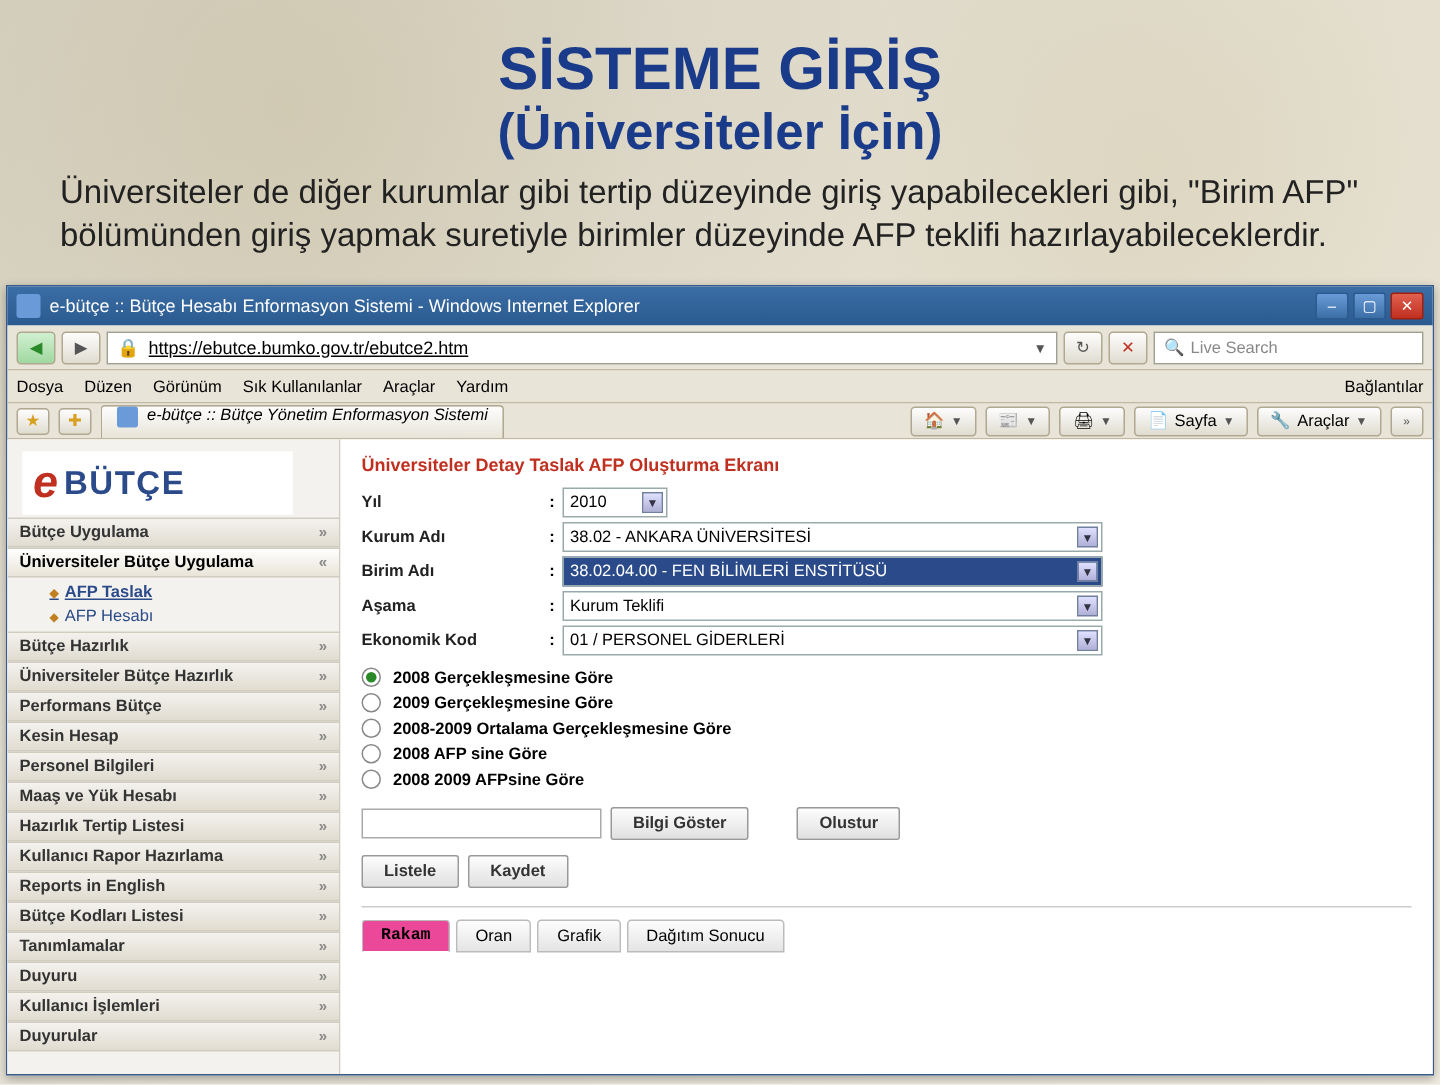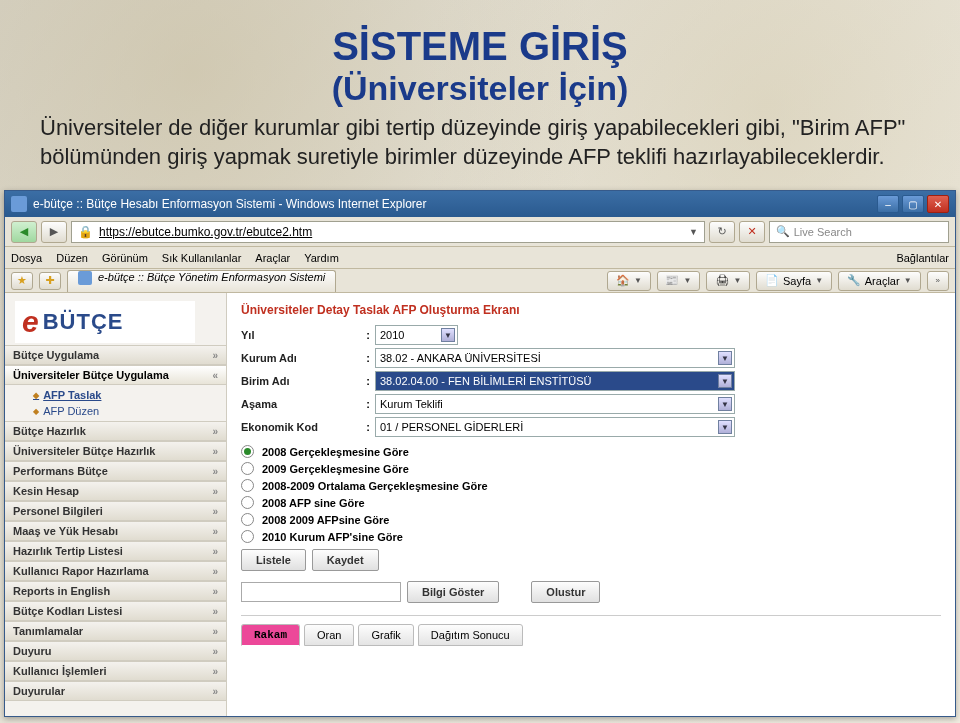--- a/index.html
+++ b/index.html
@@ -154,21 +154,21 @@
               <span>Üniversiteler Bütçe Uygulama</span>
               <span class="chev">«</span>
             </div>
             <div class="submenu">
               <div class="item sel">
                 <span class="bullet">◆</span>
                 <span>AFP Taslak</span>
               </div>
               <div class="item">
                 <span class="bullet">◆</span>
-                <span>AFP Düzen</span>
+                <span>AFP Hesabı</span>
               </div>
             </div>
             <div class="menuhdr">
               <span>Bütçe Hazırlık</span>
               <span class="chev">»</span>
             </div>
             <div class="menuhdr">
               <span>Üniversiteler Bütçe Hazırlık</span>
               <span class="chev">»</span>
             </div>
@@ -223,21 +223,21 @@
           </div>
 
       </div>
 
       <div class="main">
         <div class="panel-title">Üniversiteler Detay Taslak AFP Oluşturma Ekranı</div>
         <div id="form-rows">
             <div class="formrow">
               <div class="lbl">Yıl</div>
               <div class="colon">:</div>
-              <div class="fakedrop" style="width:83px;padding-right:18px;">
+              <div class="fakedrop" style="width:70px;padding-right:18px;">
                 <span>2010</span>
                 <span class="dd">▼</span>
               </div>
             </div>
             <div class="formrow">
               <div class="lbl">Kurum Adı</div>
               <div class="colon">:</div>
               <div class="fakedrop" style="width:360px;padding-right:18px;">
                 <span>38.02 - ANKARA ÜNİVERSİTESİ</span>
                 <span class="dd">▼</span>
@@ -282,35 +282,31 @@
               <div class="rl">2008-2009  Ortalama Gerçekleşmesine Göre</div>
             </div>
             <div class="radiorow">
               <div class="r"></div>
               <div class="rl">2008 AFP sine Göre</div>
             </div>
             <div class="radiorow">
               <div class="r"></div>
               <div class="rl">2008  2009  AFPsine Göre</div>
             </div>
-            <div class="radiorow">
-              <div class="r"></div>
-              <div class="rl">2010 Kurum AFP'sine Göre</div>
-            </div>
           </div>
-        <div class="btnrow" style="margin-top:2px;">
-          <div class="btn">Listele</div>
-          <div class="btn">Kaydet</div>
-        </div>
         <div class="btnrow">
           <div class="txt"></div>
           <div class="btn">Bilgi Göster</div>
           <div style="width:20px"></div>
           <div class="btn">Olustur</div>
         </div>
+        <div class="btnrow" style="margin-top:2px;">
+          <div class="btn">Listele</div>
+          <div class="btn">Kaydet</div>
+        </div>
         <div class="tabstrip">
           <div class="mtab active">Rakam</div>
           <div class="mtab">Oran</div>
           <div class="mtab">Grafik</div>
           <div class="mtab">Dağıtım Sonucu</div>
         </div>
       </div>
     </div>
   </div>
 </div>

